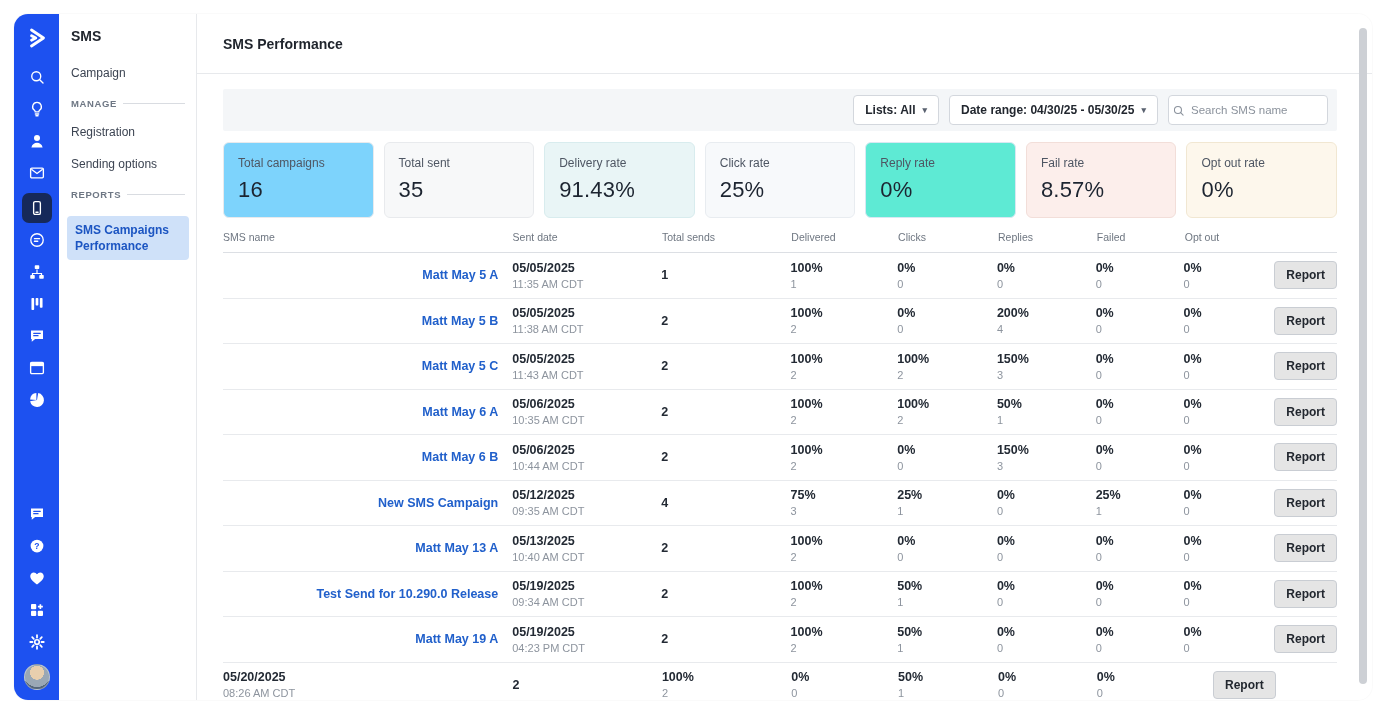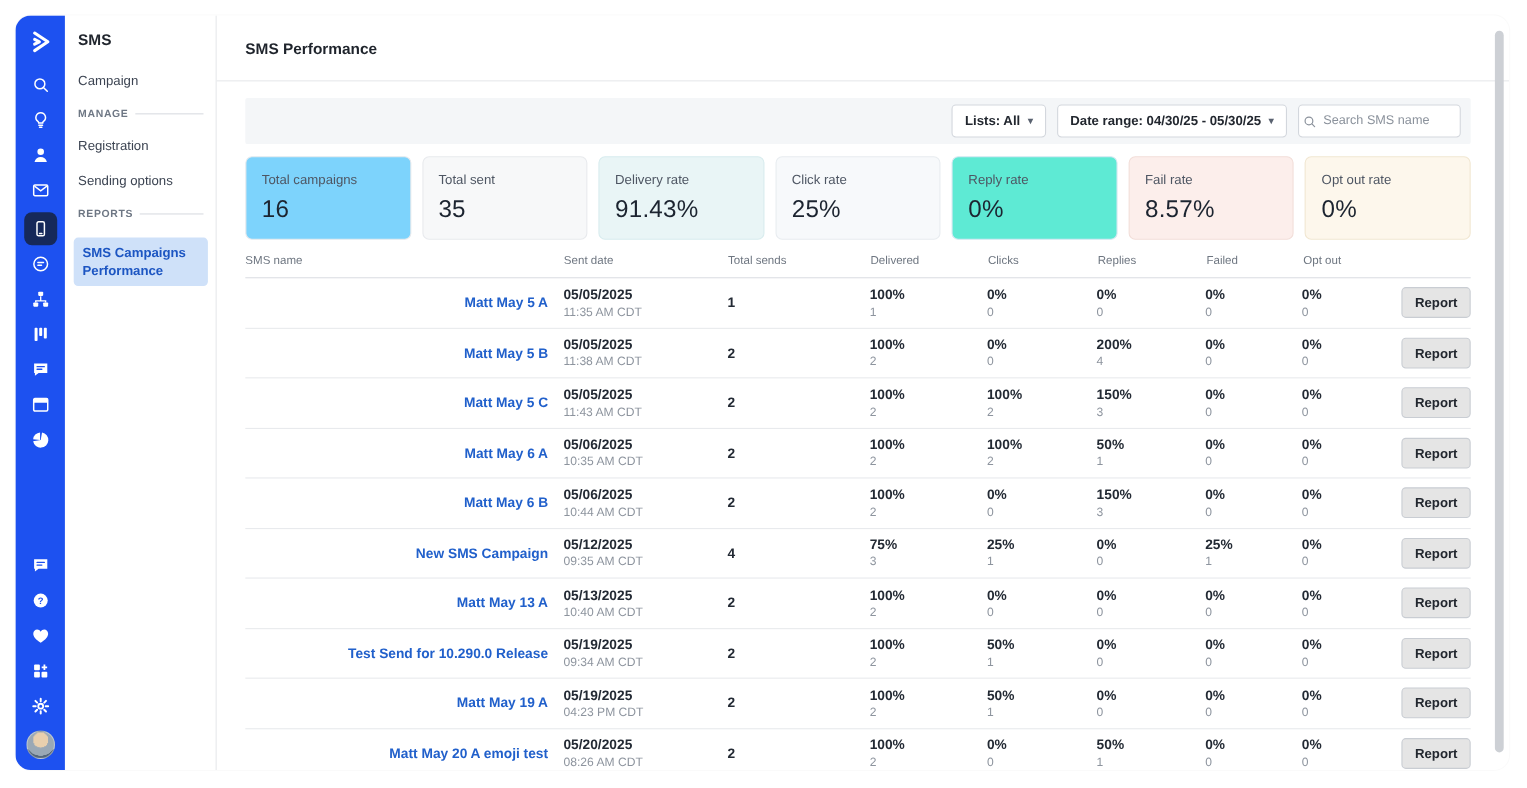--- a/index.html
+++ b/index.html
@@ -40,21 +40,21 @@
                 padding:0 26px; flex-shrink:0; }
   .main-title{ font-size:14px; font-weight:700; color:#1f242c; }
   .content{ padding:15px 35px 0 26px; }
 
   .filterbar{ background:#f4f6f8; height:42px; border-radius:2px; display:flex; align-items:center;
               justify-content:flex-end; gap:10px; padding:0 9px; margin-bottom:11px; }
   .fbtn{ background:#fff; border:1px solid #d3d7dd; border-radius:4px; height:30px; padding:0 11px;
          font-size:12px; font-weight:700; color:#22272f; display:flex; align-items:center; gap:7px;
          cursor:pointer; font-family:inherit; }
   .fbtn .caret{ font-size:9px; color:#5a6270; }
-  .searchbox{ background:#fff; border:1px solid #d3d7dd; border-radius:4px; height:30px; width:148px;
+  .searchbox{ background:#fff; border:1px solid #d3d7dd; border-radius:4px; height:30px; width:160px;
               display:flex; align-items:center; padding:0 3px; gap:6px; }
   .searchbox svg{ width:13px; height:13px; stroke:#8b929c; fill:none; stroke-width:2; flex-shrink:0; }
   .searchbox input{ border:none; outline:none; width:100%; font-size:11.5px; color:#333;
                     font-family:inherit; background:transparent; }
   .searchbox input::placeholder{ color:#8b929c; }
 
   .cards{ display:flex; gap:10px; margin-bottom:13px; }
   .card{ flex:1; border-radius:6px; padding:13px 14px 14px; border:1px solid #e8eaed; }
   .card .clabel{ font-size:12px; color:#4e5663; margin-bottom:7px; }
   .card .cvalue{ font-size:22px; color:#1c2430; letter-spacing:.2px; }
@@ -531,21 +531,20 @@
               </div>
               <div>
                 <div class="pmain">0%</div>
                 <div class="dsub">0</div>
               </div>
               <div class="report-cell">
                 <button class="report-btn">Report</button>
               </div>
             </div>
             <div class="trow">
-              <div class="name-link">Matt May 20 A emoji test</div>
               <div>
                 <div class="dmain">05/20/2025</div>
                 <div class="dsub">08:26 AM CDT</div>
               </div>
               <div class="sends">2</div>
               <div>
                 <div class="pmain">100%</div>
                 <div class="dsub">2</div>
               </div>
               <div>

